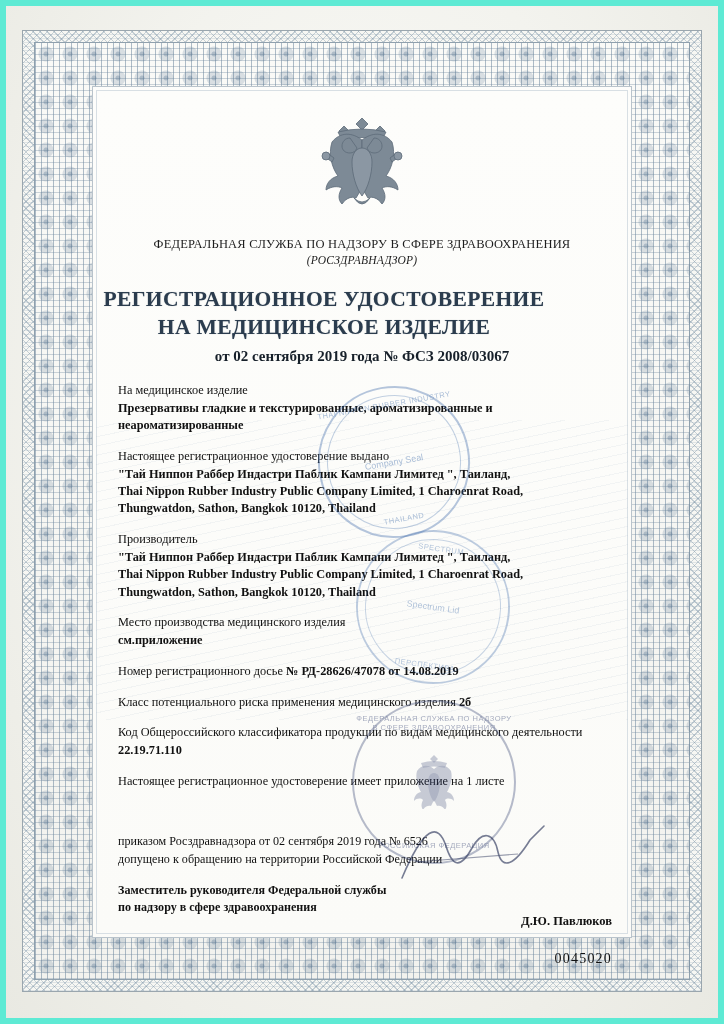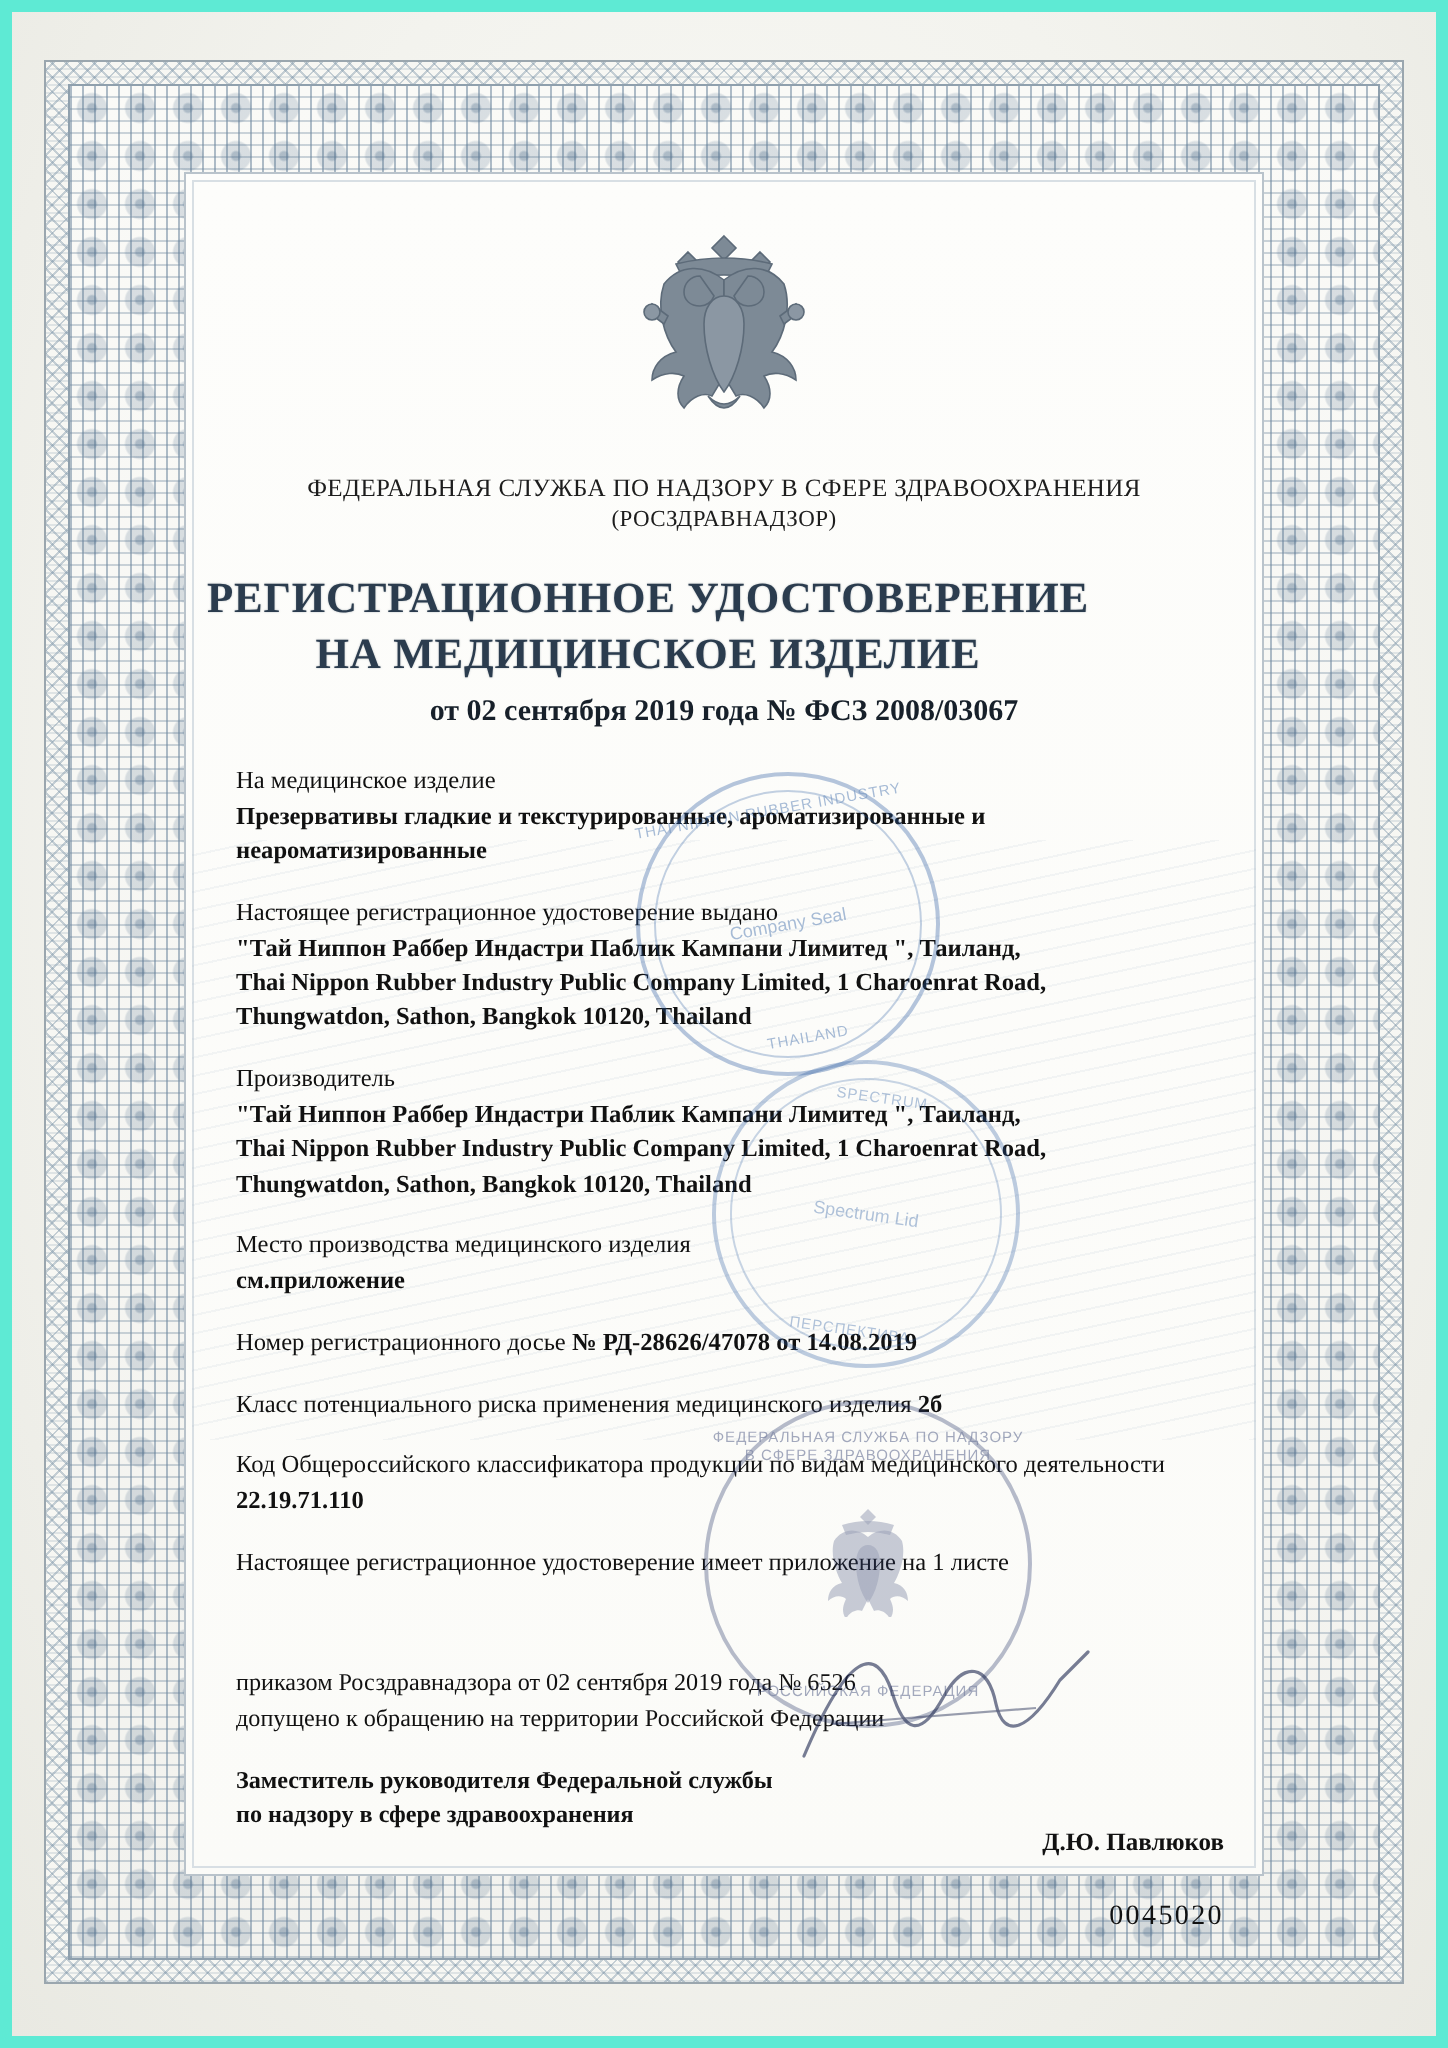--- a/index.html
+++ b/index.html
@@ -135,21 +135,21 @@
   .authority {
     position: absolute;
     top: 146px;
     left: 0; width: 532px;
     text-align: center;
     font-size: 12.5px;
     letter-spacing: .2px;
     color: #1d1d1d;
     line-height: 1.35;
   }
-  .authority .sub { font-size: 11.5px; }
+  .authority .sub { font-size: 11.5px; font-style: italic; }
 
   .title {
     position: absolute;
     top: 196px;
     left: 0; width: 456px;
     text-align: center;
     color: #2b3c4e;
     font-family: "Liberation Serif", serif;
     font-weight: bold;
     font-size: 21.5px;

